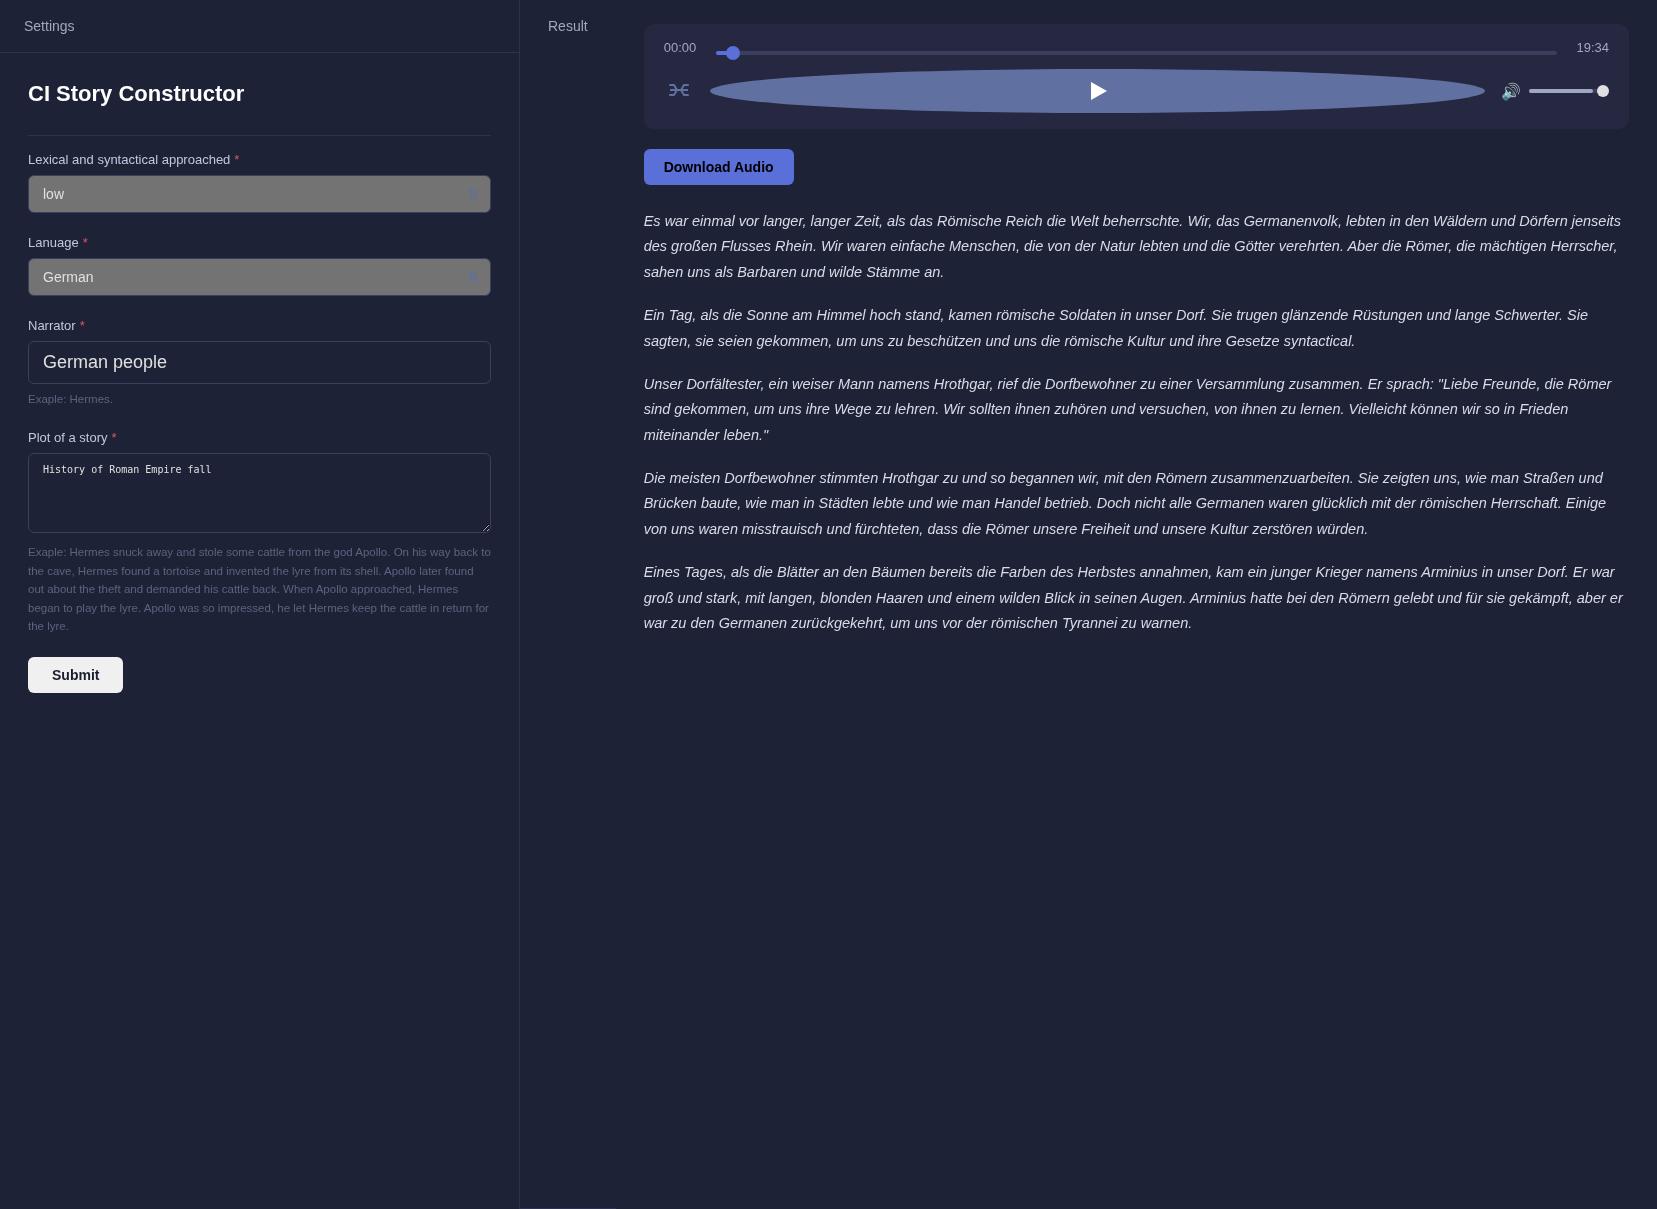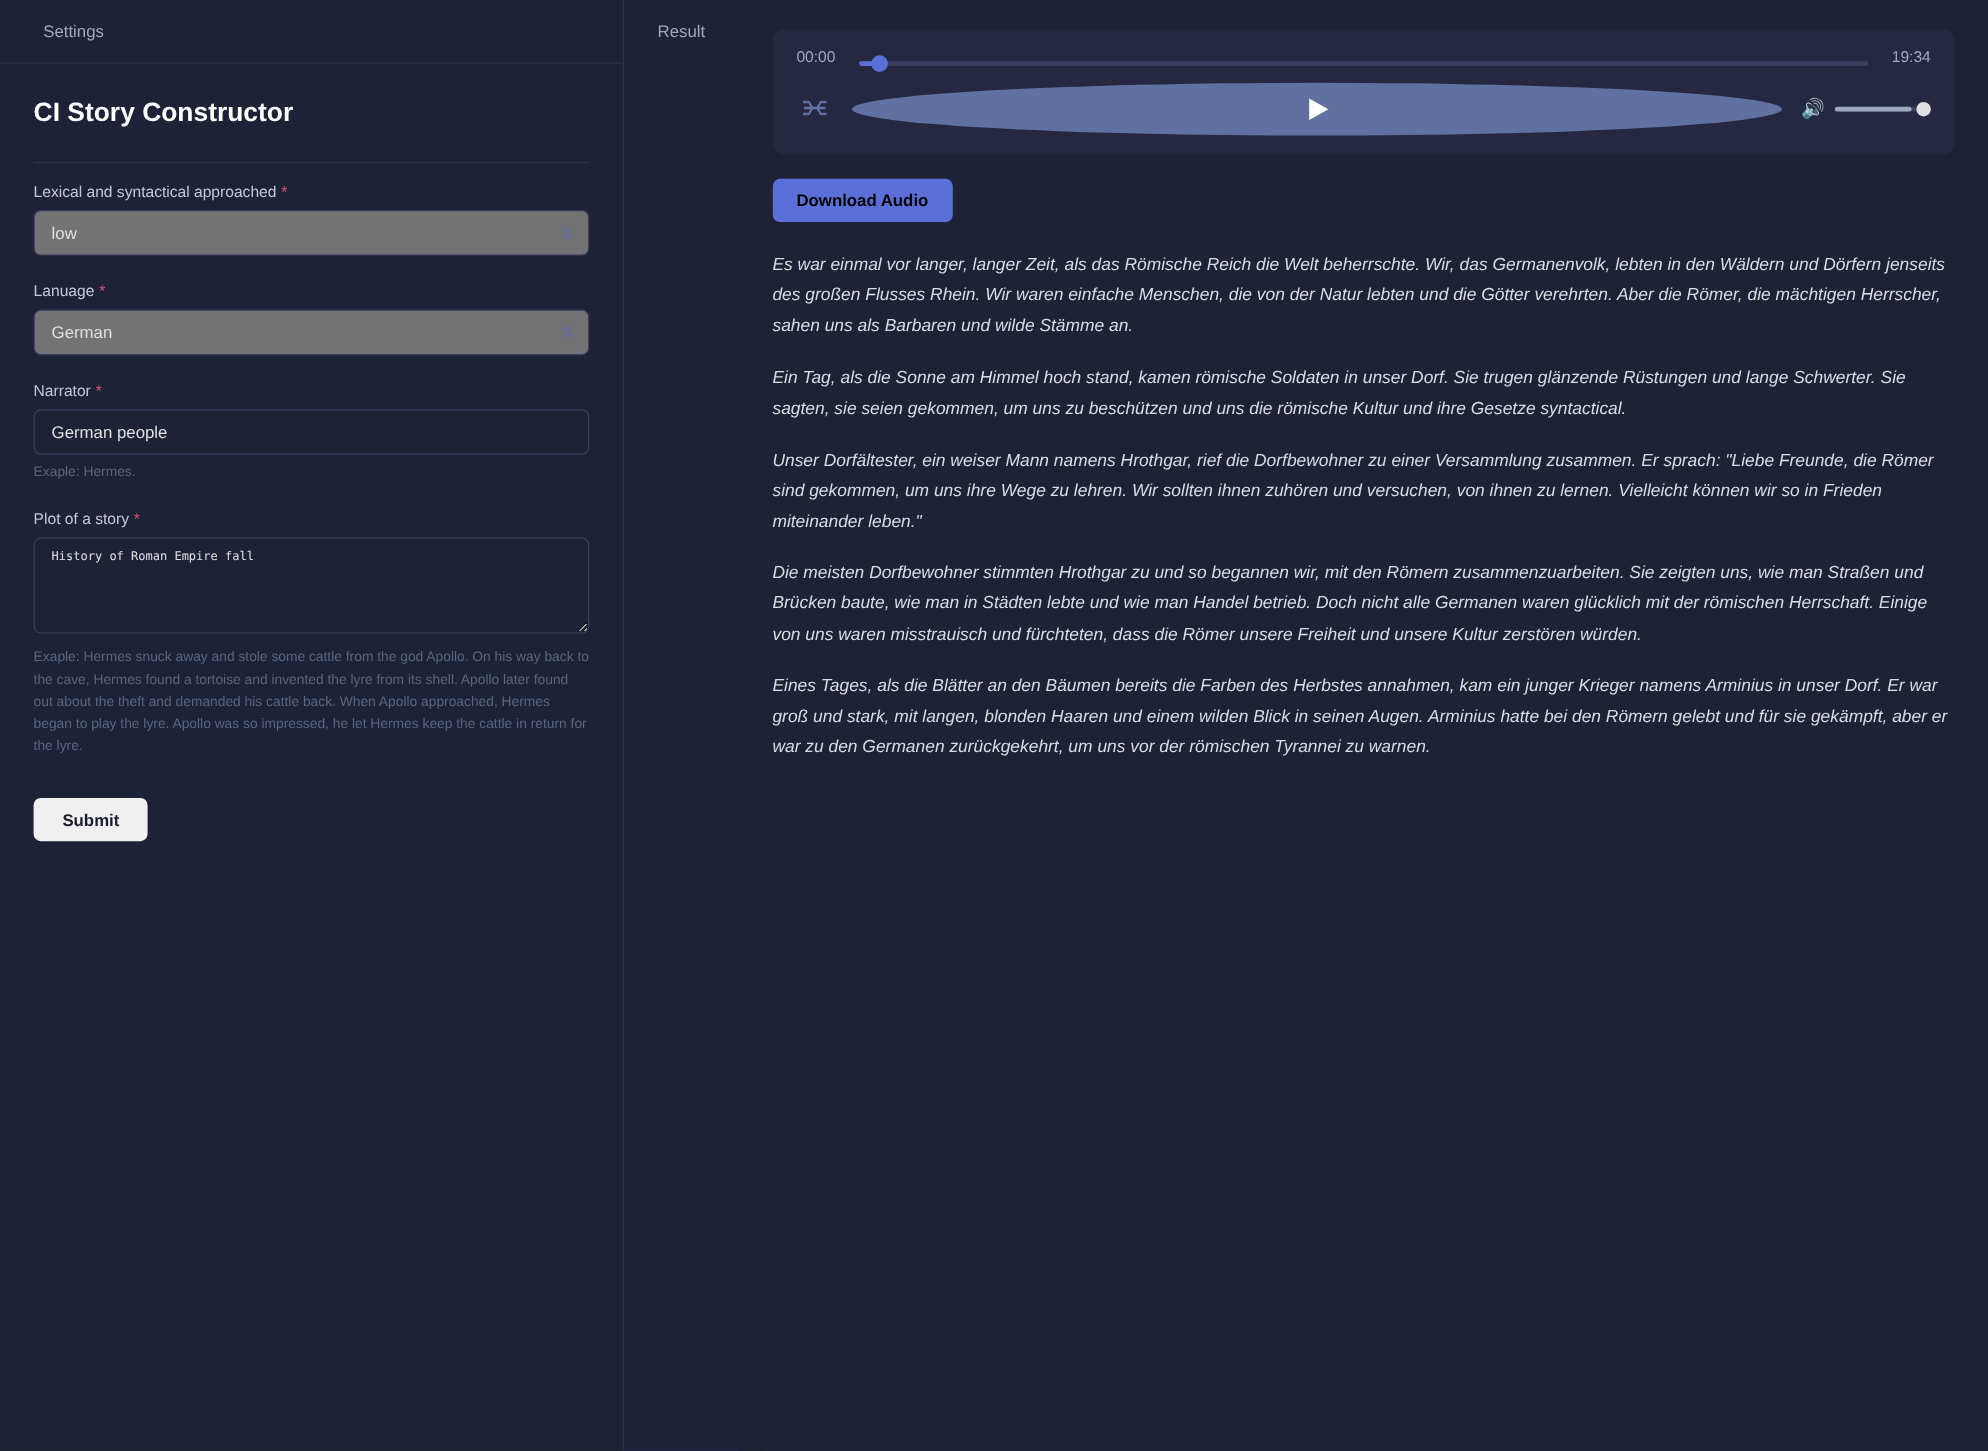--- a/index.html
+++ b/index.html
@@ -16,21 +16,21 @@
     .left-panel {
       width: 520px;
       min-width: 520px;
       background: #1e2236;
       display: flex;
       flex-direction: column;
       border-right: 1px solid #2d3150;
       overflow-y: auto;
     }
     .settings-header {
-      padding: 18px 36px;
+      padding: 18px 24px;
       font-size: 14px;
       color: #a0a8c0;
       border-bottom: 1px solid #2d3150;
     }
     .left-content {
       padding: 28px 28px;
       flex: 1;
     }
     .app-title {
       font-size: 22px;
@@ -80,21 +80,21 @@
       pointer-events: none;
       font-size: 14px;
     }
     .form-input {
       width: 100%;
       background: #1e2236;
       border: 1px solid #3a3f60;
       border-radius: 6px;
       color: #e0e0e0;
       padding: 10px 14px;
-      font-size: 14px;
+      font-size: 18px;
       outline: none;
     }
     .form-textarea {
       width: 100%;
       background: #1e2236;
       border: 1px solid #3a3f60;
       border-radius: 6px;
       color: #e0e0e0;
       padding: 10px 14px;
       font-size: 10px;
@@ -110,21 +110,21 @@
     }
     .submit-btn {
       background: #f0f0f0;
       color: #1a1d2e;
       border: none;
       border-radius: 6px;
       padding: 10px 24px;
       font-size: 14px;
       font-weight: 600;
       cursor: pointer;
-      margin-top: 12px;
+      margin-top: 0;
     }
     .divider {
       border: none;
       border-top: 1px solid #2d3150;
       margin: 16px 0;
     }
 
     
     .right-panel {
       flex: 1;

